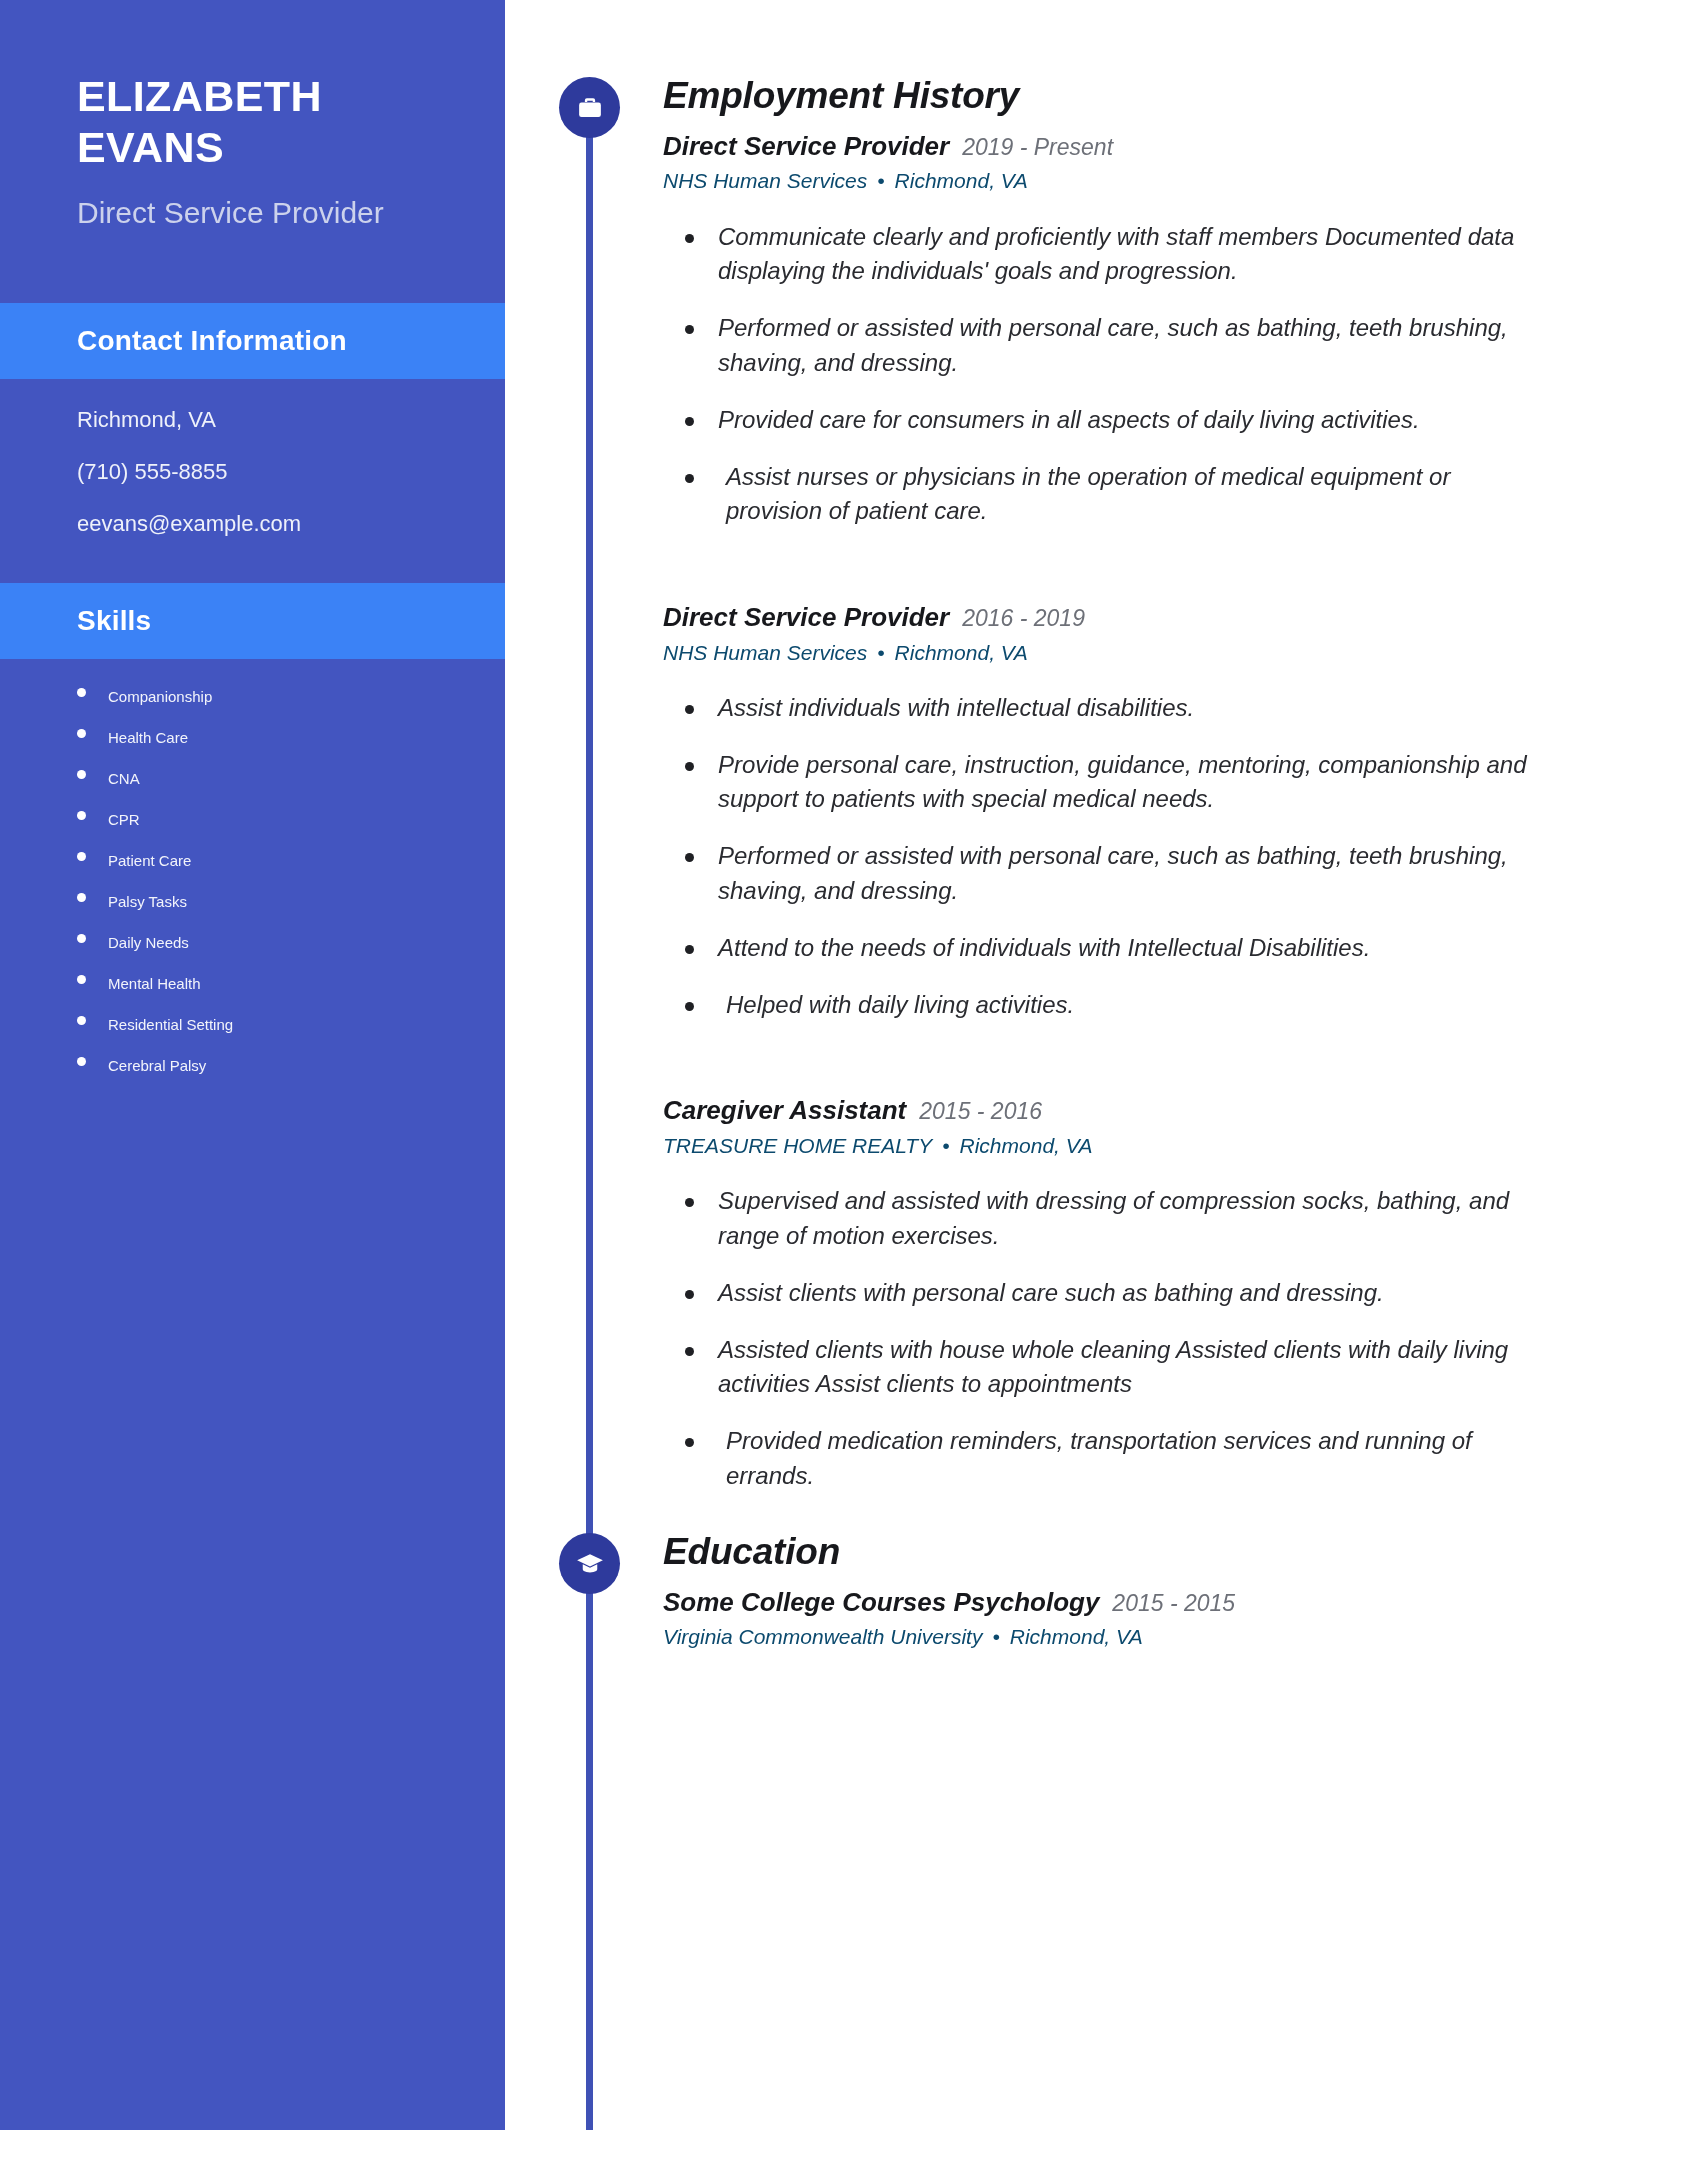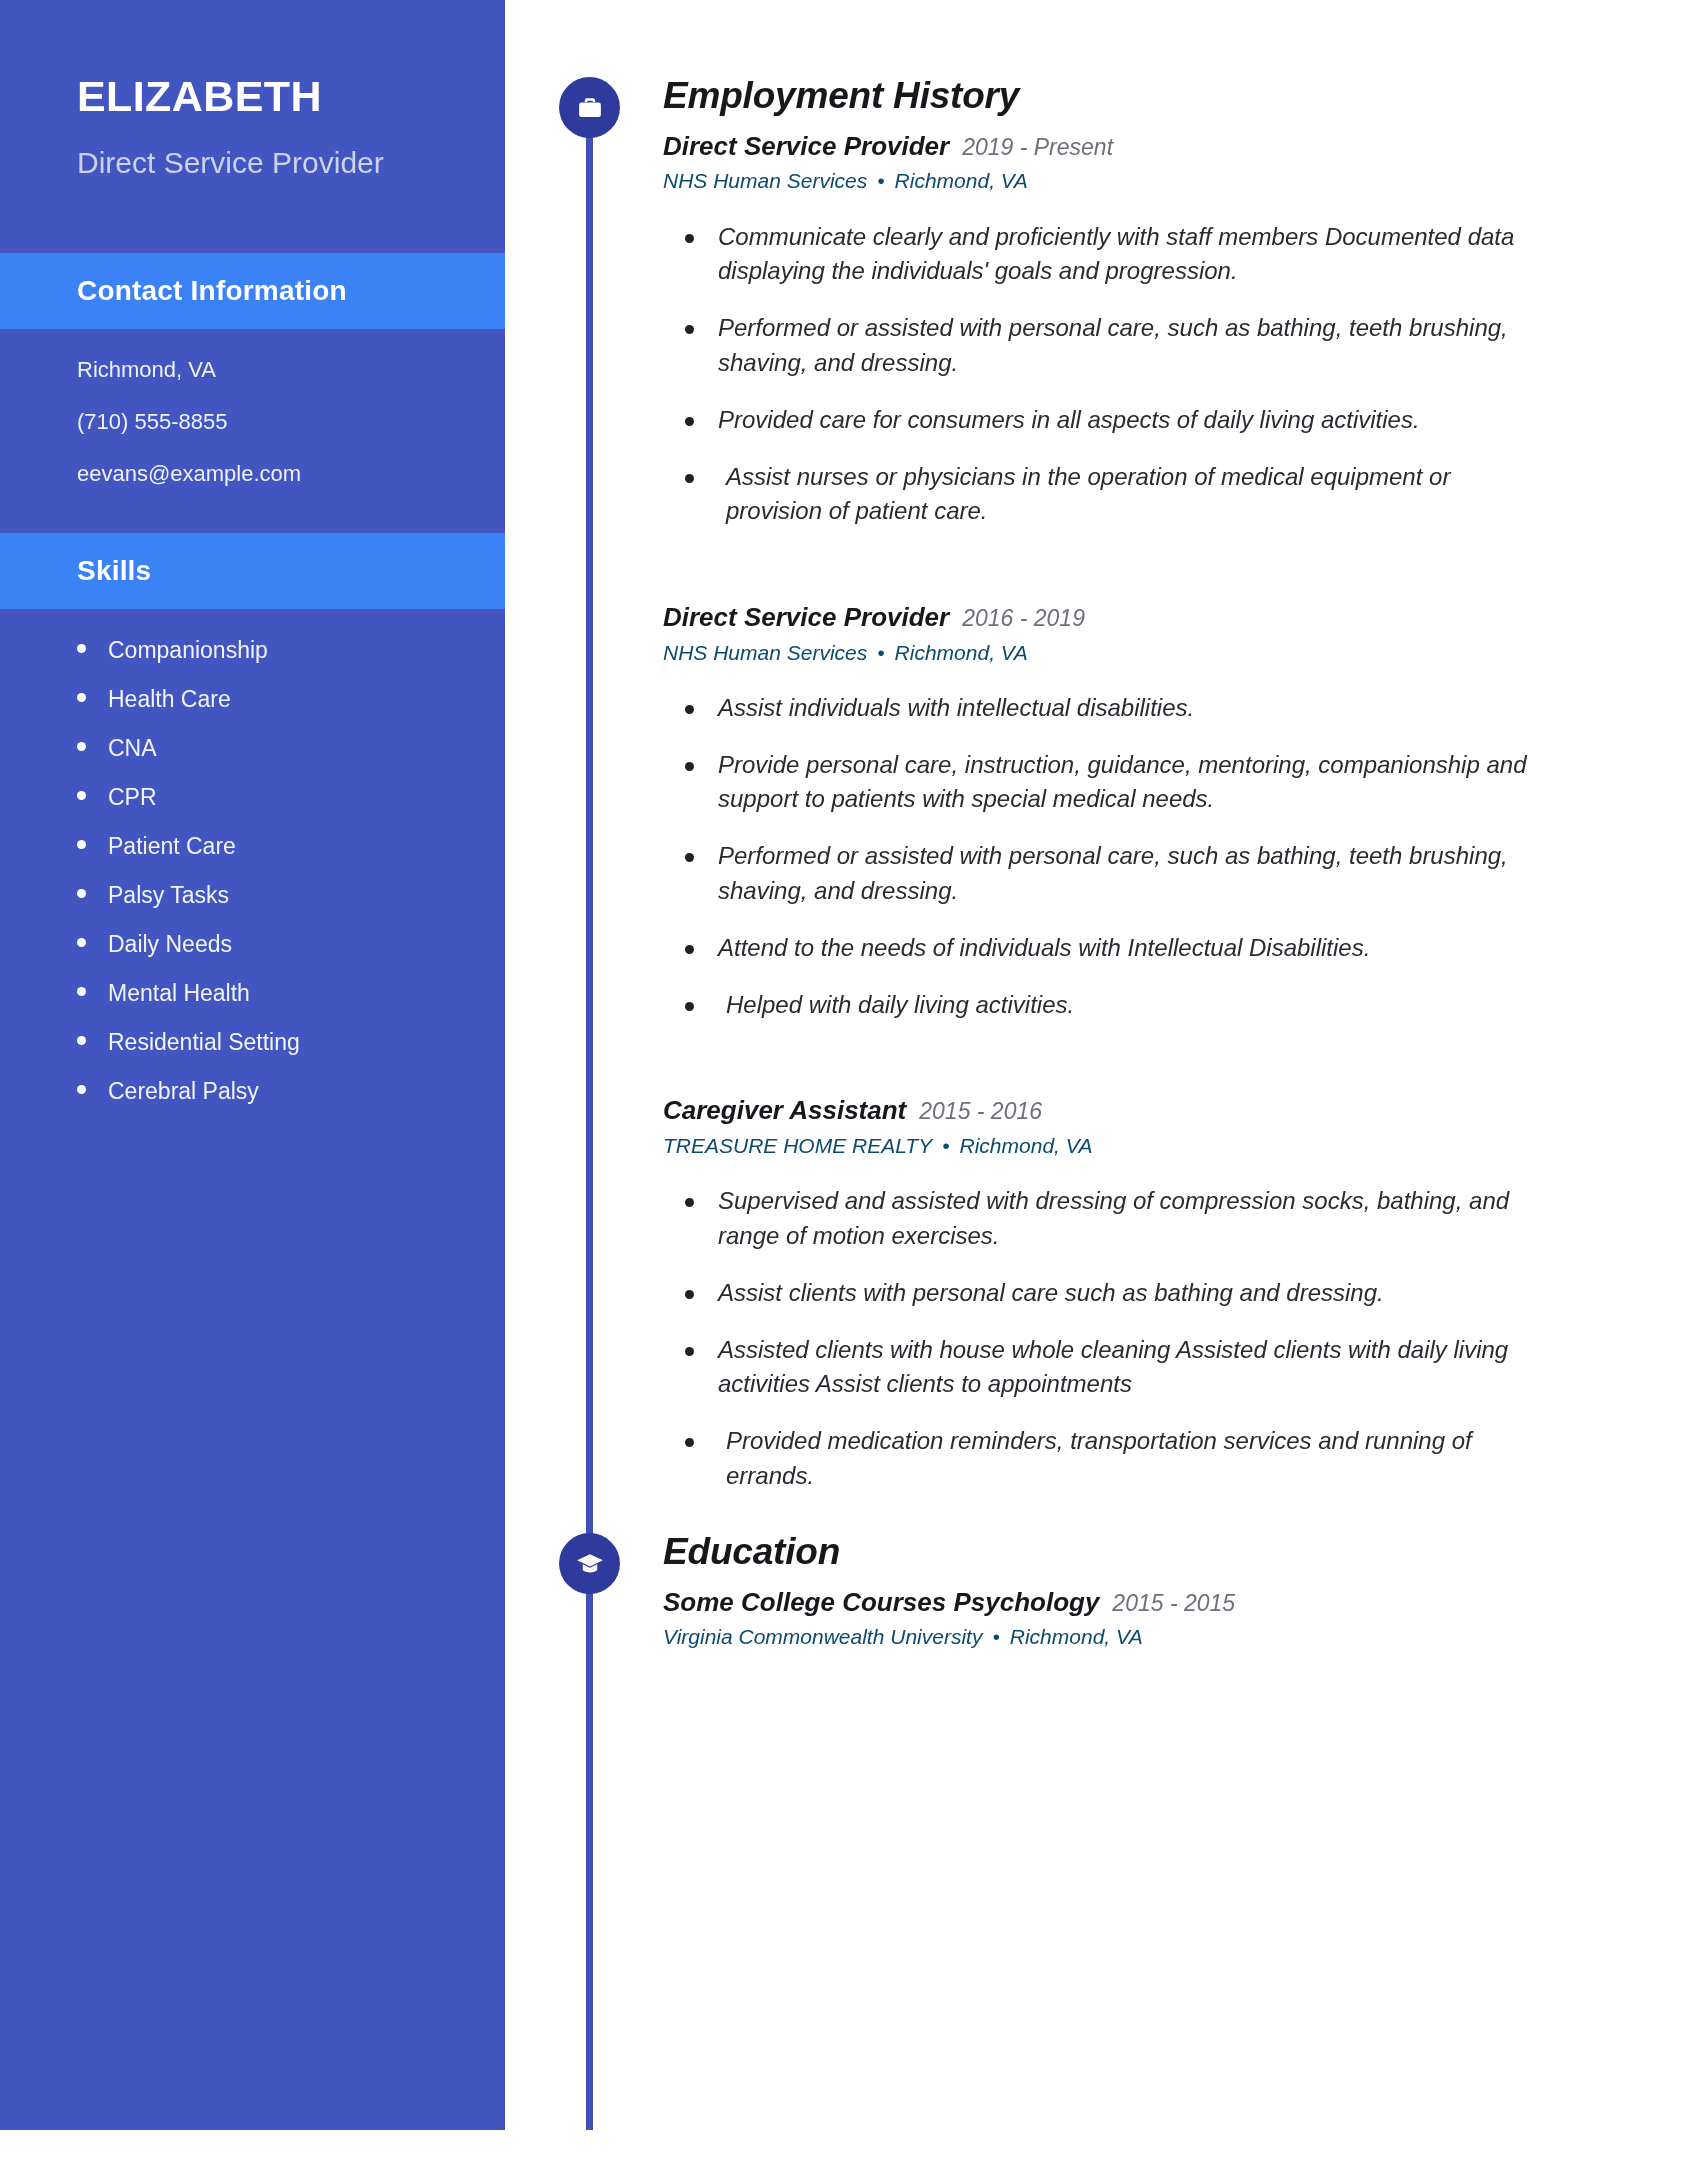--- a/index.html
+++ b/index.html
@@ -78,21 +78,21 @@
     width: 9px; height: 9px;
     border-radius: 50%;
     background: #ffffff;
     margin-right: 22px;
     flex: 0 0 auto;
     position: relative;
     top: -5px;
   }
   .skill-label {
     color: #f2f4fb;
-    font-size: 23px;
+    font-size: 15px;
     line-height: 1.0;
   }
 
   
   .main {
     position: absolute;
     left: 505px;
     top: 0;
     width: 1178px;
     height: 2178px;
@@ -193,20 +193,21 @@
 </style>
 </head>
 <body>
 
 <div class="page">
 
   <aside class="sidebar">
 
     <div class="name-block">
       <div class="name-line">ELIZABETH</div>
+      <div class="name-line">EVANS</div>
       <div class="role-line">Direct Service Provider</div>
     </div>
 
     <div style="height:71px"></div>
 
     <div class="side-band">
       <div class="side-band-title">Contact Information</div>
     </div>
 
     <div class="contact-block">

